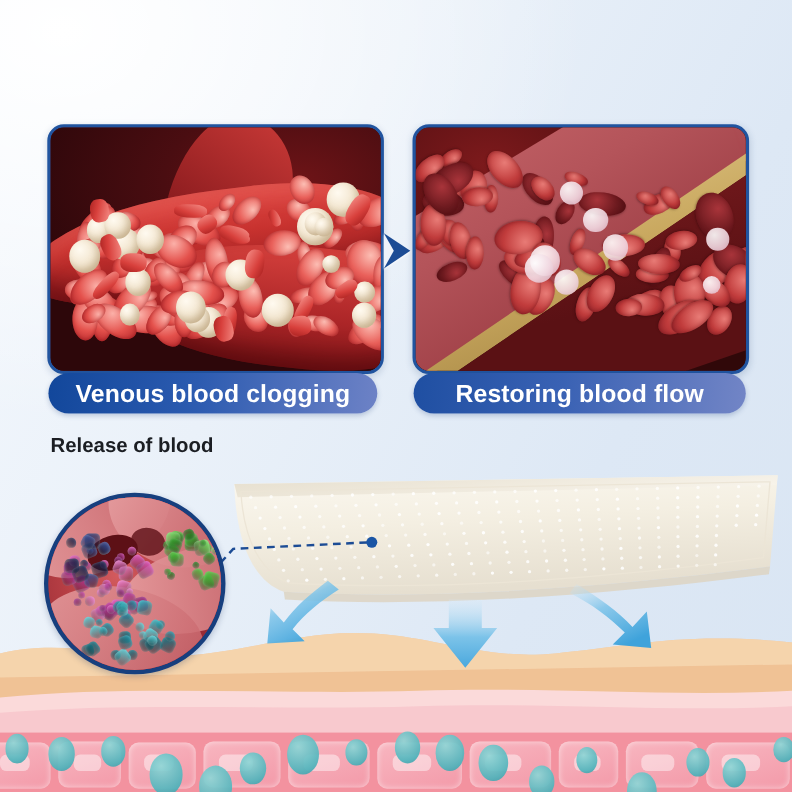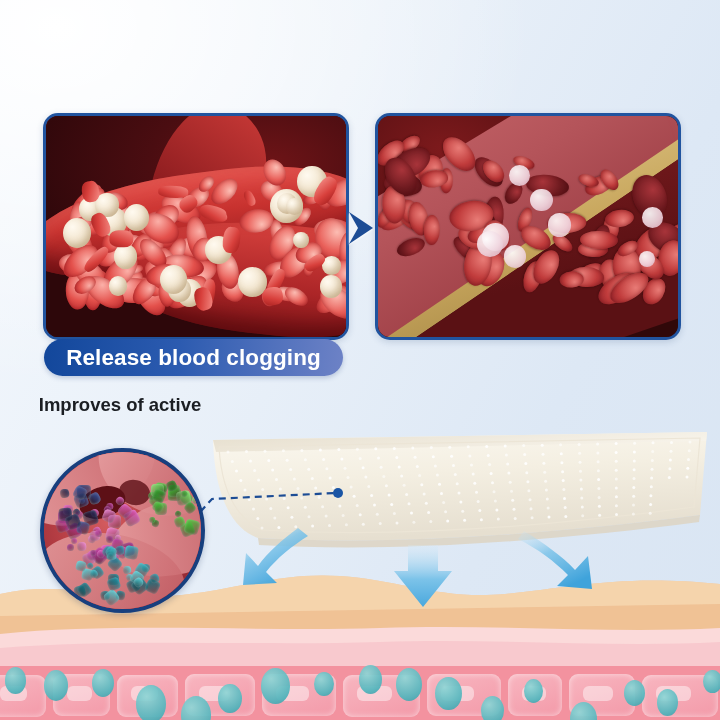--- a/index.html
+++ b/index.html
@@ -821,24 +821,25 @@
       background:radial-gradient(circle at 36% 32%,#ffffff,#f1d9e2 55%,#d9aebe 100%);opacity:.9;"></div>
           <div class="rbc" style="left:43.59462072401988%;top:22.241018301919578%;width:7.158915550522002%;height:9.664535993204703%;
       background:radial-gradient(circle at 36% 32%,#ffffff,#f1d9e2 55%,#d9aebe 100%);opacity:.9;"></div>
         </div>
     </div>
   </div>
 
   <div class="mid-arrow"></div>
   <div class="mid-arrow-notch"></div>
 
-  <div class="pill left">Release blood clogging</div>
+  <div class="pill left">Venous blood clogging</div>
+  <div class="pill right">Restoring blood flow</div>
 
   <div class="release">
-    <div>Improves of active</div>
+    <div>Release of blood</div>
   </div>
 
   <div class="skin">
     <svg width="720" height="160" style="position:absolute;left:0;top:0;">
       <path d="M0,34 C60,20 110,40 170,36 C235,31 275,12 340,16 C400,20 440,40 505,34 C570,28 620,14 720,24 L720,160 L0,160 Z" fill="#f0c295"></path>
       <path d="M0,34 C60,20 110,40 170,36 C235,31 275,12 340,16 C400,20 440,40 505,34 C570,28 620,14 720,24 L720,44 L0,56 Z" fill="#f7d9b4" opacity=".75"></path>
       <path d="M0,74 C120,62 260,72 380,68 C500,64 610,74 720,68 L720,108 L0,110 Z" fill="#fbdada"></path>
       <path d="M0,88 C120,78 260,86 380,82 C500,78 610,88 720,82 L720,110 L0,112 Z" fill="#f8c9ce"></path>
       <rect x="0" y="106" width="720" height="54" fill="#f3929f"></rect>
     </svg>

